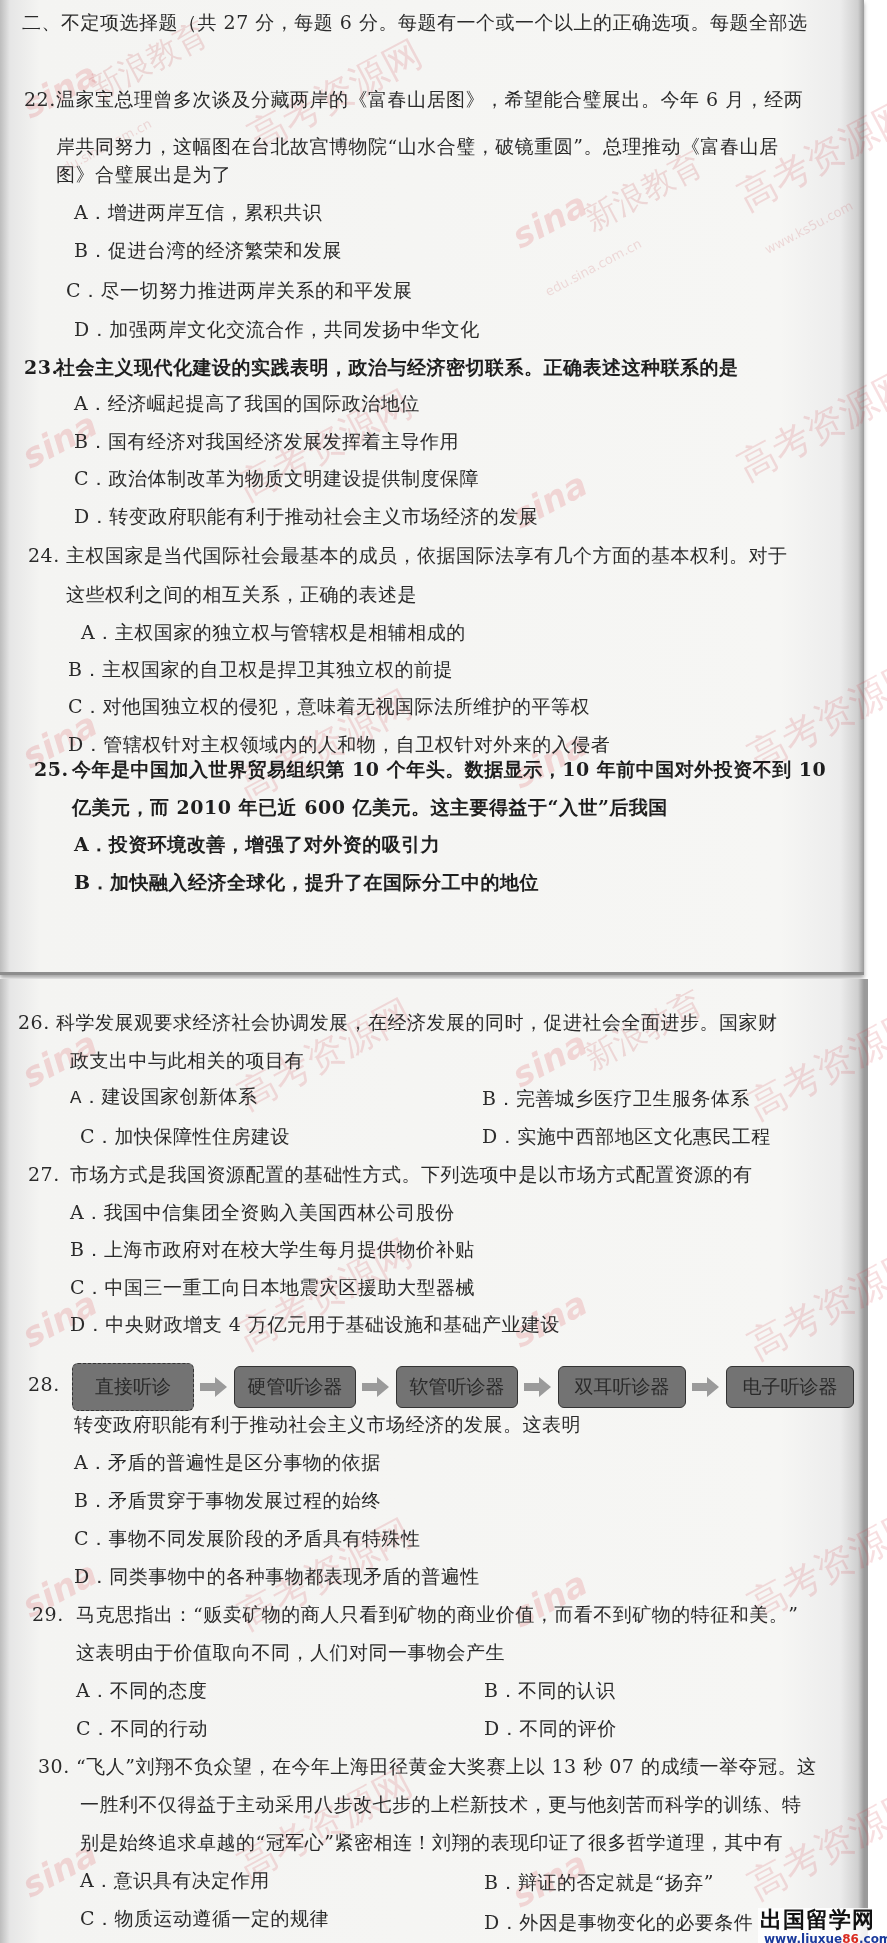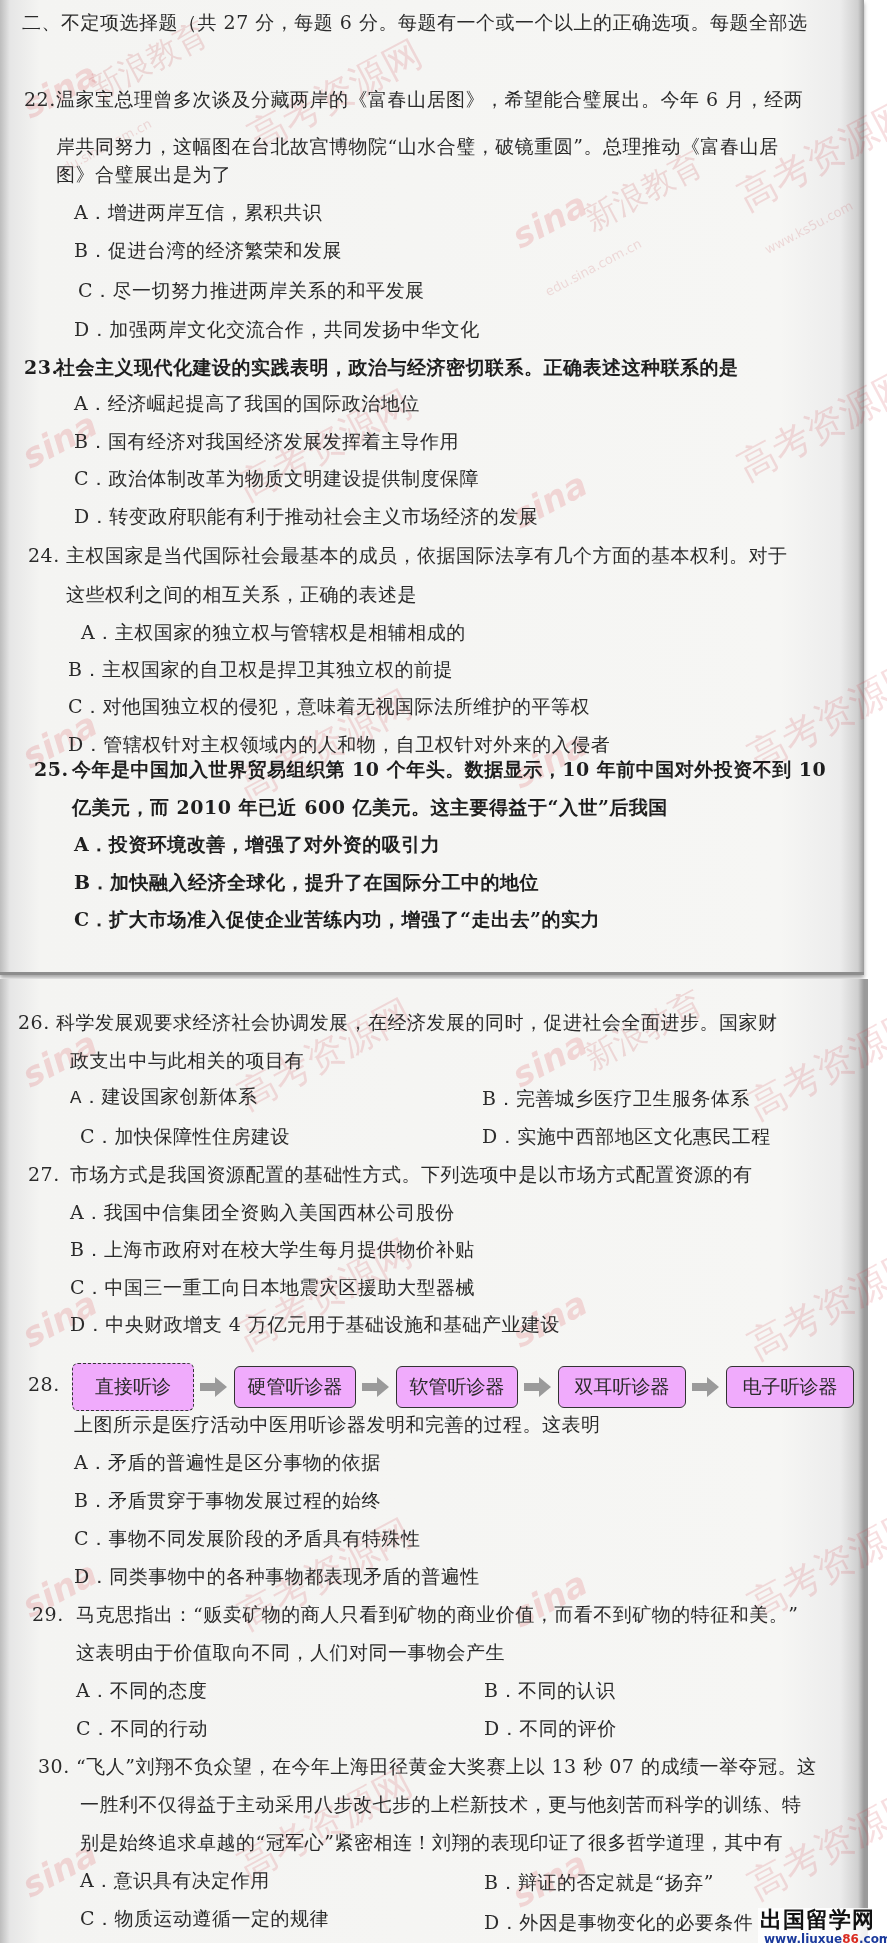--- a/index.html
+++ b/index.html
@@ -8,21 +8,21 @@
   #page1{top:0;width:864px;height:972px;border-bottom:3px solid #8d8d8d;box-shadow:0 3px 4px rgba(0,0,0,.35);}
   #page2{top:979px;width:868px;height:964px;}
   .line{position:absolute;font-size:19px;line-height:24px;white-space:nowrap;letter-spacing:0.5px;}
   .bold{font-weight:bold;color:#1e1e1e;}
   .wm{position:absolute;font-family:"DejaVu Sans","Liberation Sans",sans-serif;pointer-events:none;opacity:.16;transform:rotate(-28deg);white-space:nowrap;}
   .wm-sina{color:#d8323a;font-size:34px;font-weight:bold;font-style:italic;}
   .wm-xl{color:#c0393f;font-size:32px;}
   .wm-gk{color:#d0404a;font-size:38px;}
   .wm-url{color:#c04048;font-size:13px;}
   .flow{position:absolute;top:1365px;left:72px;height:44px;display:flex;align-items:center;}
-  .fbox{height:40px;border:1.5px solid #333;border-radius:6px;display:flex;align-items:center;justify-content:center;font-size:19px;padding:0 10px;background:#f0abfc;}
+  .fbox{height:40px;border:1.5px solid #333;border-radius:6px;display:flex;align-items:center;justify-content:center;font-size:19px;padding:0 10px;background:#737373;}
   .fbox.dashed{border-style:dashed;}
   .farrow{width:28px;height:20px;position:relative;margin:0 6px;}
   .farrow:before{content:"";position:absolute;left:0;top:6px;width:16px;height:8px;background:#9a9a9a;}
   .farrow:after{content:"";position:absolute;left:15px;top:0;border-left:12px solid #9a9a9a;border-top:10px solid transparent;border-bottom:10px solid transparent;}
   .logo{position:absolute;left:758px;top:1908px;font-family:"DejaVu Sans","Liberation Sans",sans-serif;}
   .logo-cn{font-size:22px;font-weight:bold;color:#111;letter-spacing:1px;line-height:24px;}
   .logo-url{font-size:12px;color:#1b3a9c;font-weight:bold;line-height:14px;margin-left:4px;}
   .logo-url .hl{color:#d92a1f;}
 </style>
 </head>
@@ -49,21 +49,21 @@
   <div class="wm wm-url" style="left:760px;top:220px;"><span>www.ks5u.com</span></div>
 
   <div class="line" style="left:22px;top:10px;">二、不定项选择题（共 27 分，每题 6 分。每题有一个或一个以上的正确选项。每题全部选</div>
 
   <div class="line" style="left:24px;top:87px;">22.</div>
   <div class="line" style="left:56px;top:87px;">温家宝总理曾多次谈及分藏两岸的《富春山居图》，希望能合璧展出。今年 6 月，经两</div>
   <div class="line" style="left:56px;top:134px;">岸共同努力，这幅图在台北故宫博物院“山水合璧，破镜重圆”。总理推动《富春山居</div>
   <div class="line" style="left:56px;top:162px;">图》合璧展出是为了</div>
   <div class="line" style="left:74px;top:200px;">A．增进两岸互信，累积共识</div>
   <div class="line" style="left:74px;top:238px;">B．促进台湾的经济繁荣和发展</div>
-  <div class="line" style="left:78px;top:278px;">C．尽一切努力推进两岸关系的和平发展</div>
+  <div class="line" style="left:66px;top:278px;">C．尽一切努力推进两岸关系的和平发展</div>
   <div class="line" style="left:74px;top:317px;">D．加强两岸文化交流合作，共同发扬中华文化</div>
 
   <div class="line bold" style="left:24px;top:355px;">23.</div>
   <div class="line bold" style="left:56px;top:355px;">社会主义现代化建设的实践表明，政治与经济密切联系。正确表述这种联系的是</div>
   <div class="line" style="left:74px;top:391px;">A．经济崛起提高了我国的国际政治地位</div>
   <div class="line" style="left:74px;top:429px;">B．国有经济对我国经济发展发挥着主导作用</div>
   <div class="line" style="left:74px;top:466px;">C．政治体制改革为物质文明建设提供制度保障</div>
   <div class="line" style="left:74px;top:504px;">D．转变政府职能有利于推动社会主义市场经济的发展</div>
 
   <div class="line" style="left:28px;top:543px;">24.</div>
@@ -72,21 +72,20 @@
   <div class="line" style="left:68px;top:620px;margin-left:13px;">A．主权国家的独立权与管辖权是相辅相成的</div>
   <div class="line" style="left:68px;top:657px;">B．主权国家的自卫权是捍卫其独立权的前提</div>
   <div class="line" style="left:68px;top:694px;">C．对他国独立权的侵犯，意味着无视国际法所维护的平等权</div>
   <div class="line" style="left:68px;top:732px;">D．管辖权针对主权领域内的人和物，自卫权针对外来的入侵者</div>
 
   <div class="line bold" style="left:34px;top:757px;">25.</div>
   <div class="line bold" style="left:72px;top:757px;">今年是中国加入世界贸易组织第 10 个年头。数据显示，10 年前中国对外投资不到 10</div>
   <div class="line bold" style="left:72px;top:795px;">亿美元，而 2010 年已近 600 亿美元。这主要得益于“入世”后我国</div>
   <div class="line bold" style="left:74px;top:832px;">A．投资环境改善，增强了对外资的吸引力</div>
   <div class="line bold" style="left:74px;top:870px;">B．加快融入经济全球化，提升了在国际分工中的地位</div>
-  <div class="line bold" style="left:74px;top:907px;">C．扩大市场准入促使企业苦练内功，增强了“走出去”的实力</div>
 </div>
 
 <div id="page2" class="page">
   <div class="wm wm-sina" style="left:20px;top:60px;"><span>sina</span></div>
   <div class="wm wm-gk" style="left:230px;top:50px;"><span>高考资源网</span></div>
   <div class="wm wm-sina" style="left:510px;top:60px;"><span>sina</span></div>
   <div class="wm wm-xl" style="left:580px;top:30px;"><span>新浪教育</span></div>
   <div class="wm wm-gk" style="left:740px;top:60px;"><span>高考资源网</span></div>
   <div class="wm wm-sina" style="left:20px;top:320px;"><span>sina</span></div>
   <div class="wm wm-gk" style="left:230px;top:290px;"><span>高考资源网</span></div>
@@ -122,21 +121,21 @@
   <div class="fbox dashed" style="width:100px;height:46px;">直接听诊</div>
   <div class="farrow"></div>
   <div class="fbox" style="width:100px;">硬管听诊器</div>
   <div class="farrow"></div>
   <div class="fbox" style="width:100px;">软管听诊器</div>
   <div class="farrow"></div>
   <div class="fbox" style="width:106px;">双耳听诊器</div>
   <div class="farrow"></div>
   <div class="fbox" style="width:106px;">电子听诊器</div>
 </div>
-<div class="line" style="left:74px;top:1412px;">上图所示是医疗活动中医用听诊器发明和完善的过程。这表明</div>
+<div class="line" style="left:74px;top:1412px;">转变政府职能有利于推动社会主义市场经济的发展。这表明</div>
 <div class="line" style="left:74px;top:1450px;">A．矛盾的普遍性是区分事物的依据</div>
 <div class="line" style="left:74px;top:1488px;">B．矛盾贯穿于事物发展过程的始终</div>
 <div class="line" style="left:74px;top:1526px;">C．事物不同发展阶段的矛盾具有特殊性</div>
 <div class="line" style="left:74px;top:1564px;">D．同类事物中的各种事物都表现矛盾的普遍性</div>
 
 <div class="line" style="left:32px;top:1602px;">29.</div>
 <div class="line" style="left:76px;top:1602px;">马克思指出：“贩卖矿物的商人只看到矿物的商业价值，而看不到矿物的特征和美。”</div>
 <div class="line" style="left:76px;top:1640px;">这表明由于价值取向不同，人们对同一事物会产生</div>
 <div class="line" style="left:76px;top:1678px;">A．不同的态度</div>
 <div class="line" style="left:484px;top:1678px;">B．不同的认识</div>

